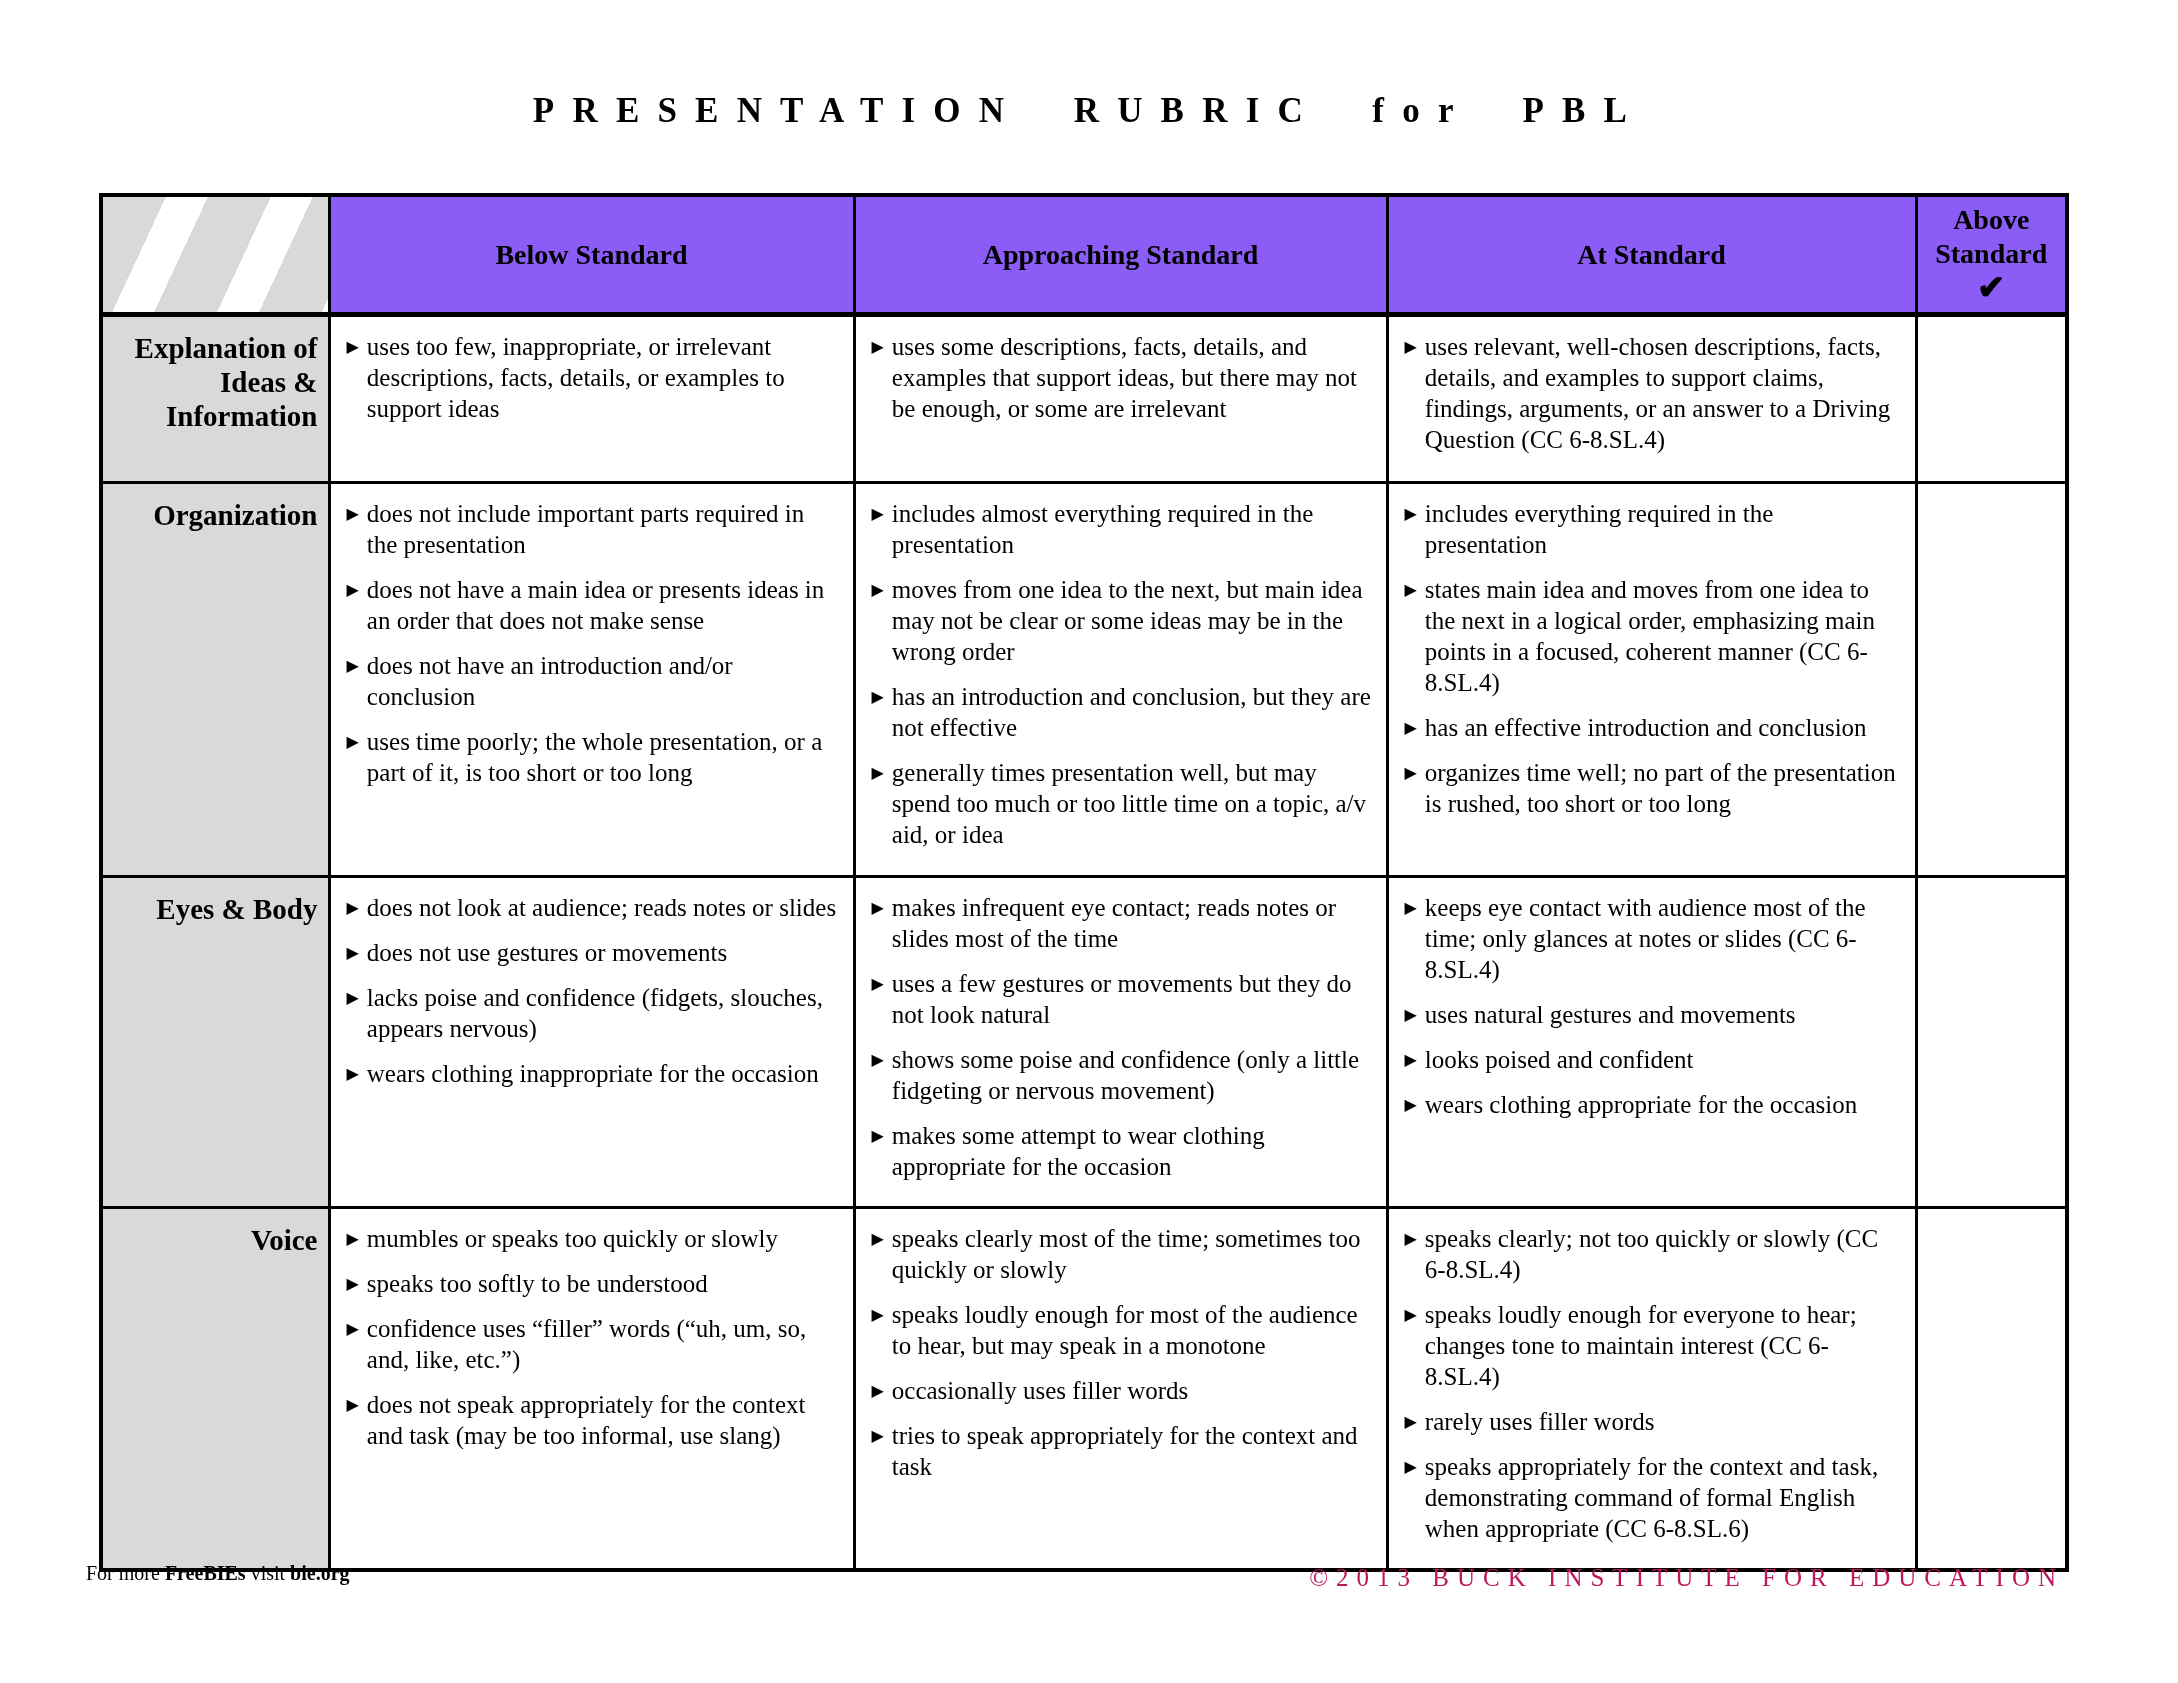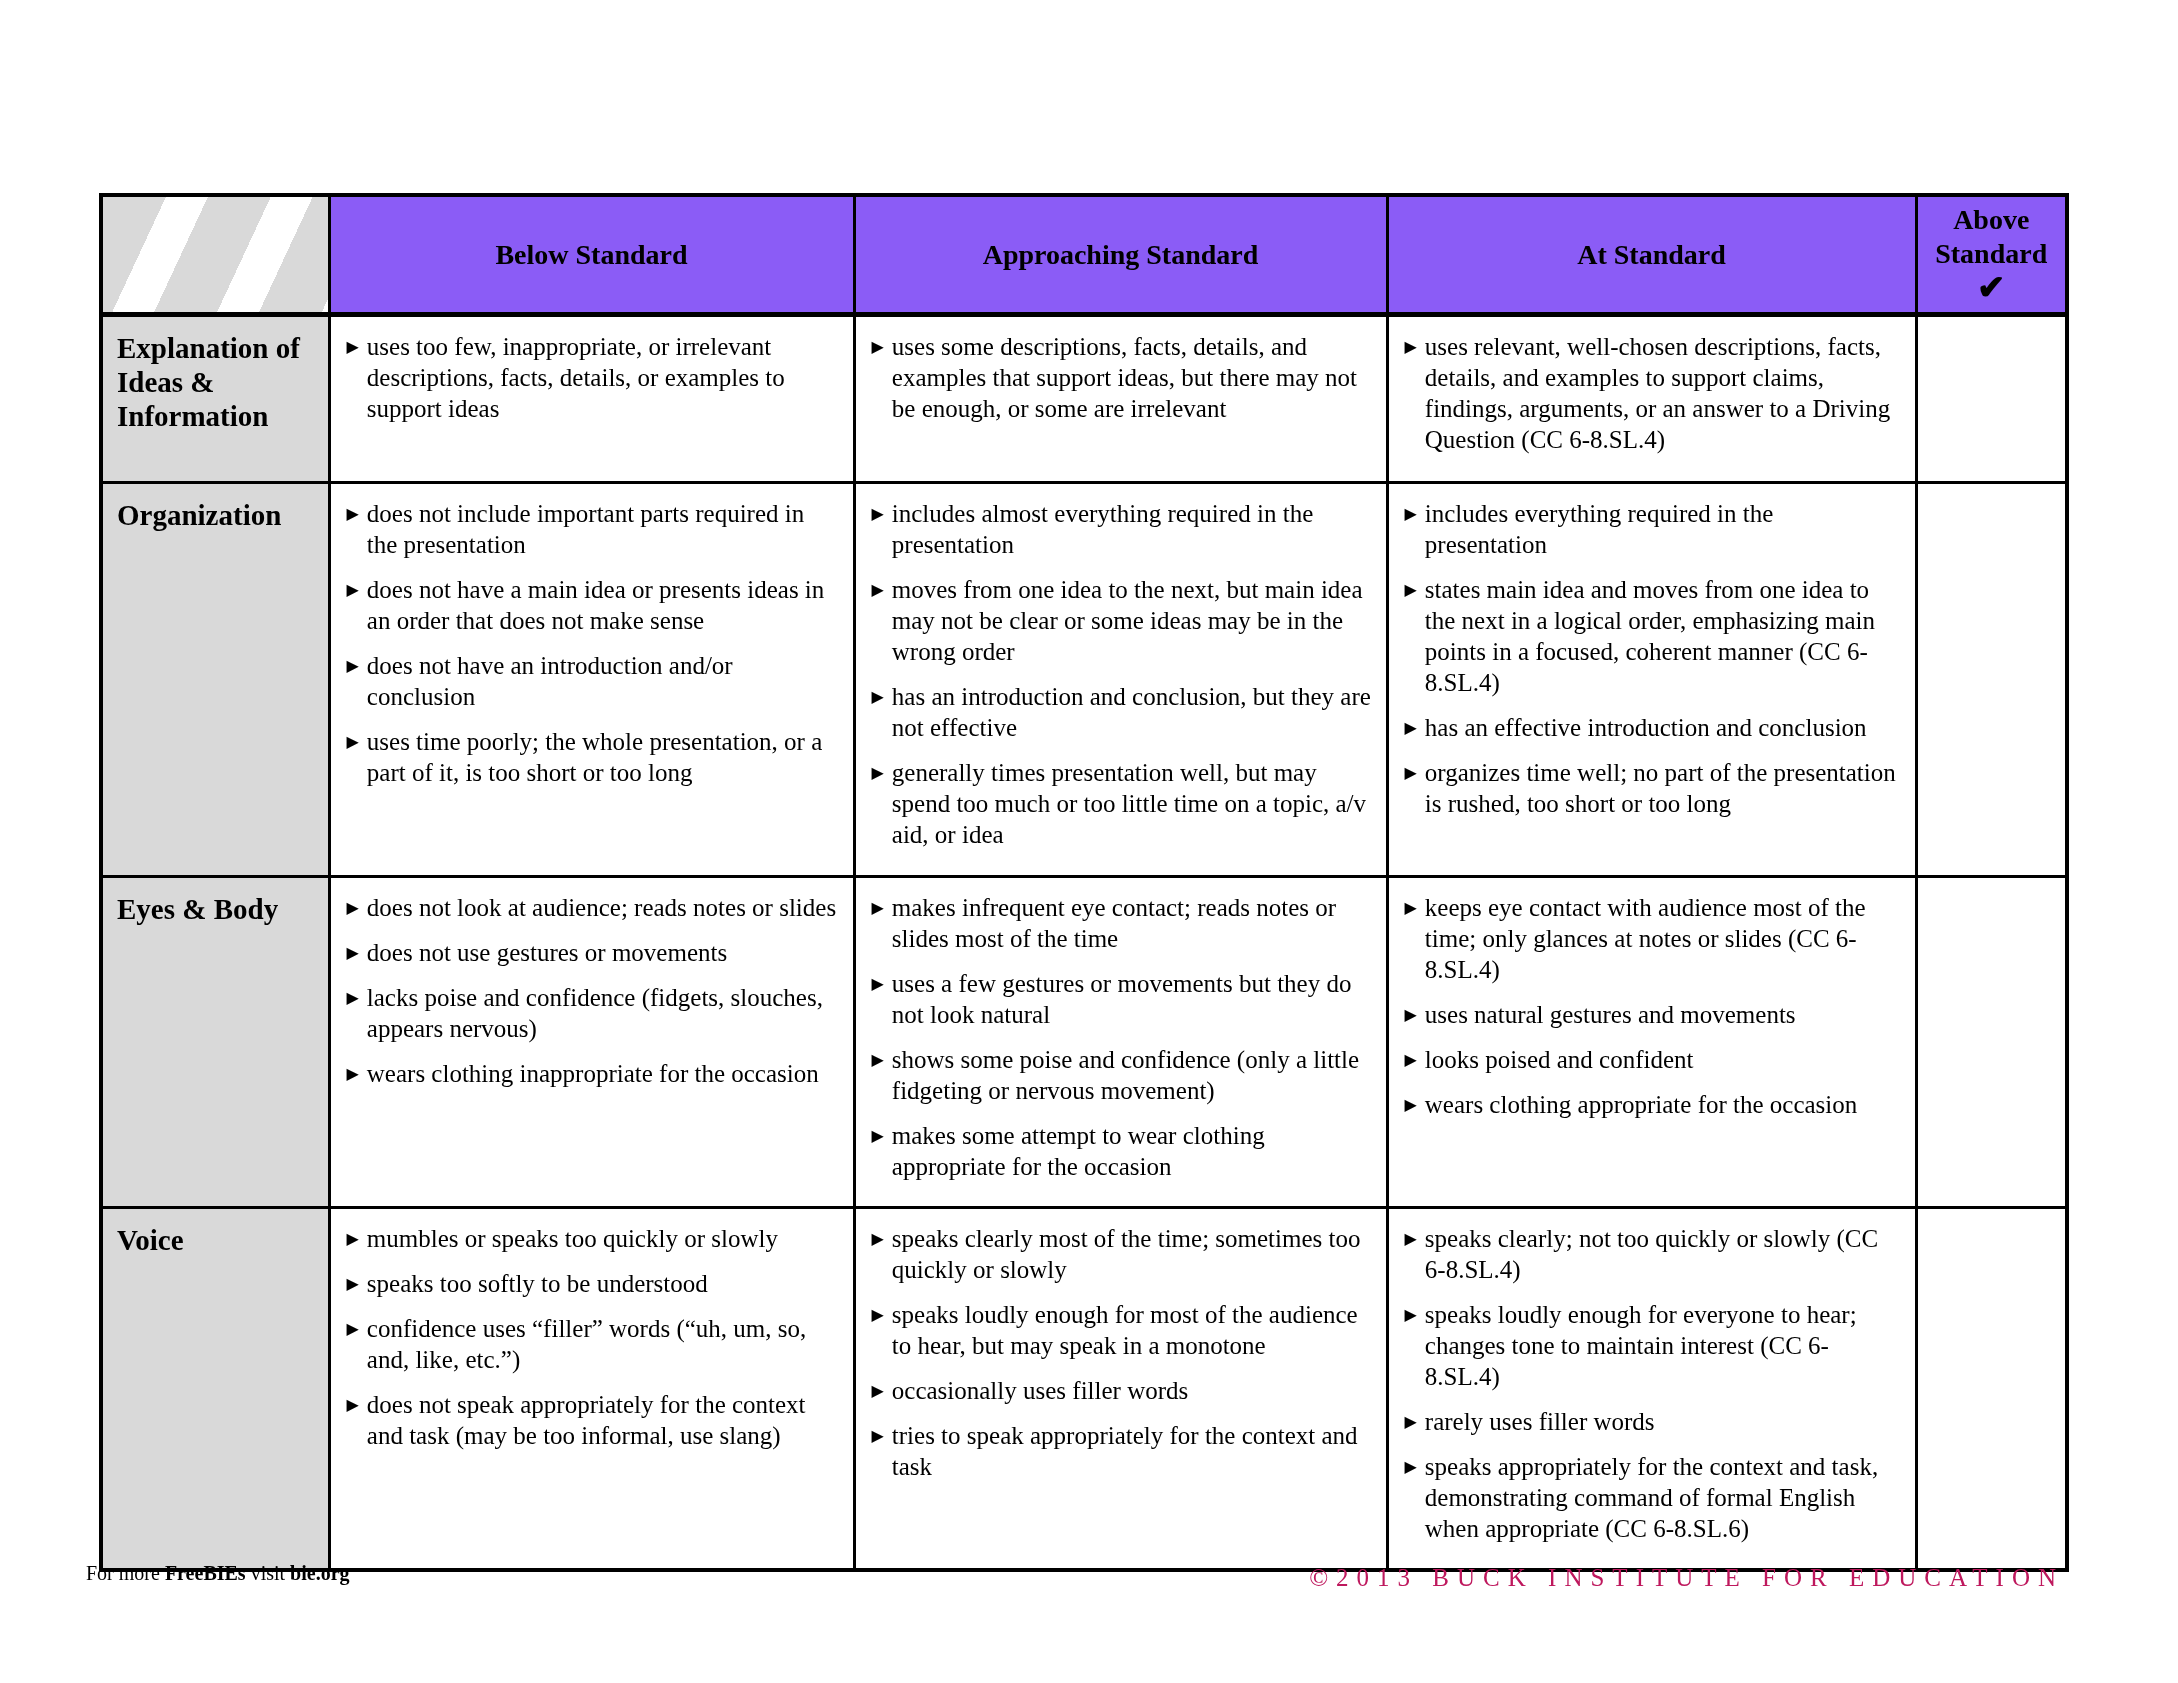--- a/index.html
+++ b/index.html
@@ -37,21 +37,21 @@
   th.corner {
     background-color: #ffffff;
     background-image: repeating-linear-gradient(115deg,
       #d9d9d9 0px, #d9d9d9 57px, #ffffff 57px, #ffffff 95px);
   }
   th.above-head { padding: 6px 4px; }
   .check-glyph { font-size: 34px; line-height: 1.05; font-weight: bold; }
 
   th.rowhead {
     background: #d9d9d9; font-size: 29px; font-weight: bold;
-    text-align: left; vertical-align: top; padding: 14px 10px 10px 14px;
+    text-align: right; vertical-align: top; padding: 14px 10px 10px 14px;
     line-height: 1.18;
   }
   td.cell {
     background: #ffffff; vertical-align: top;
     padding: 14px 14px 10px 16px;
     font-size: 25px; line-height: 1.24;
   }
   .bullet { display: flex; align-items: flex-start; margin-bottom: 14px; }
   .tri { flex: 0 0 auto; font-size: 16px; line-height: 31px; margin-right: 8px; }
   .btext { flex: 1 1 auto; }
@@ -64,20 +64,21 @@
   .footer-right {
     position: absolute; right: 114px; top: 1564px;
     font-size: 25px; letter-spacing: 0.32em; color: #be185d; white-space: nowrap;
   }
 </style>
 </head>
 <body>
 
 <div class="page">
 
+  <h1 class="doc-title">PRESENTATION RUBRIC for PBL</h1>
 
   <table class="rubric">
     <colgroup>
       <col style="width:228px">
       <col style="width:525px">
       <col style="width:533px">
       <col style="width:529px">
       <col style="width:151px">
     </colgroup>
     <thead>

